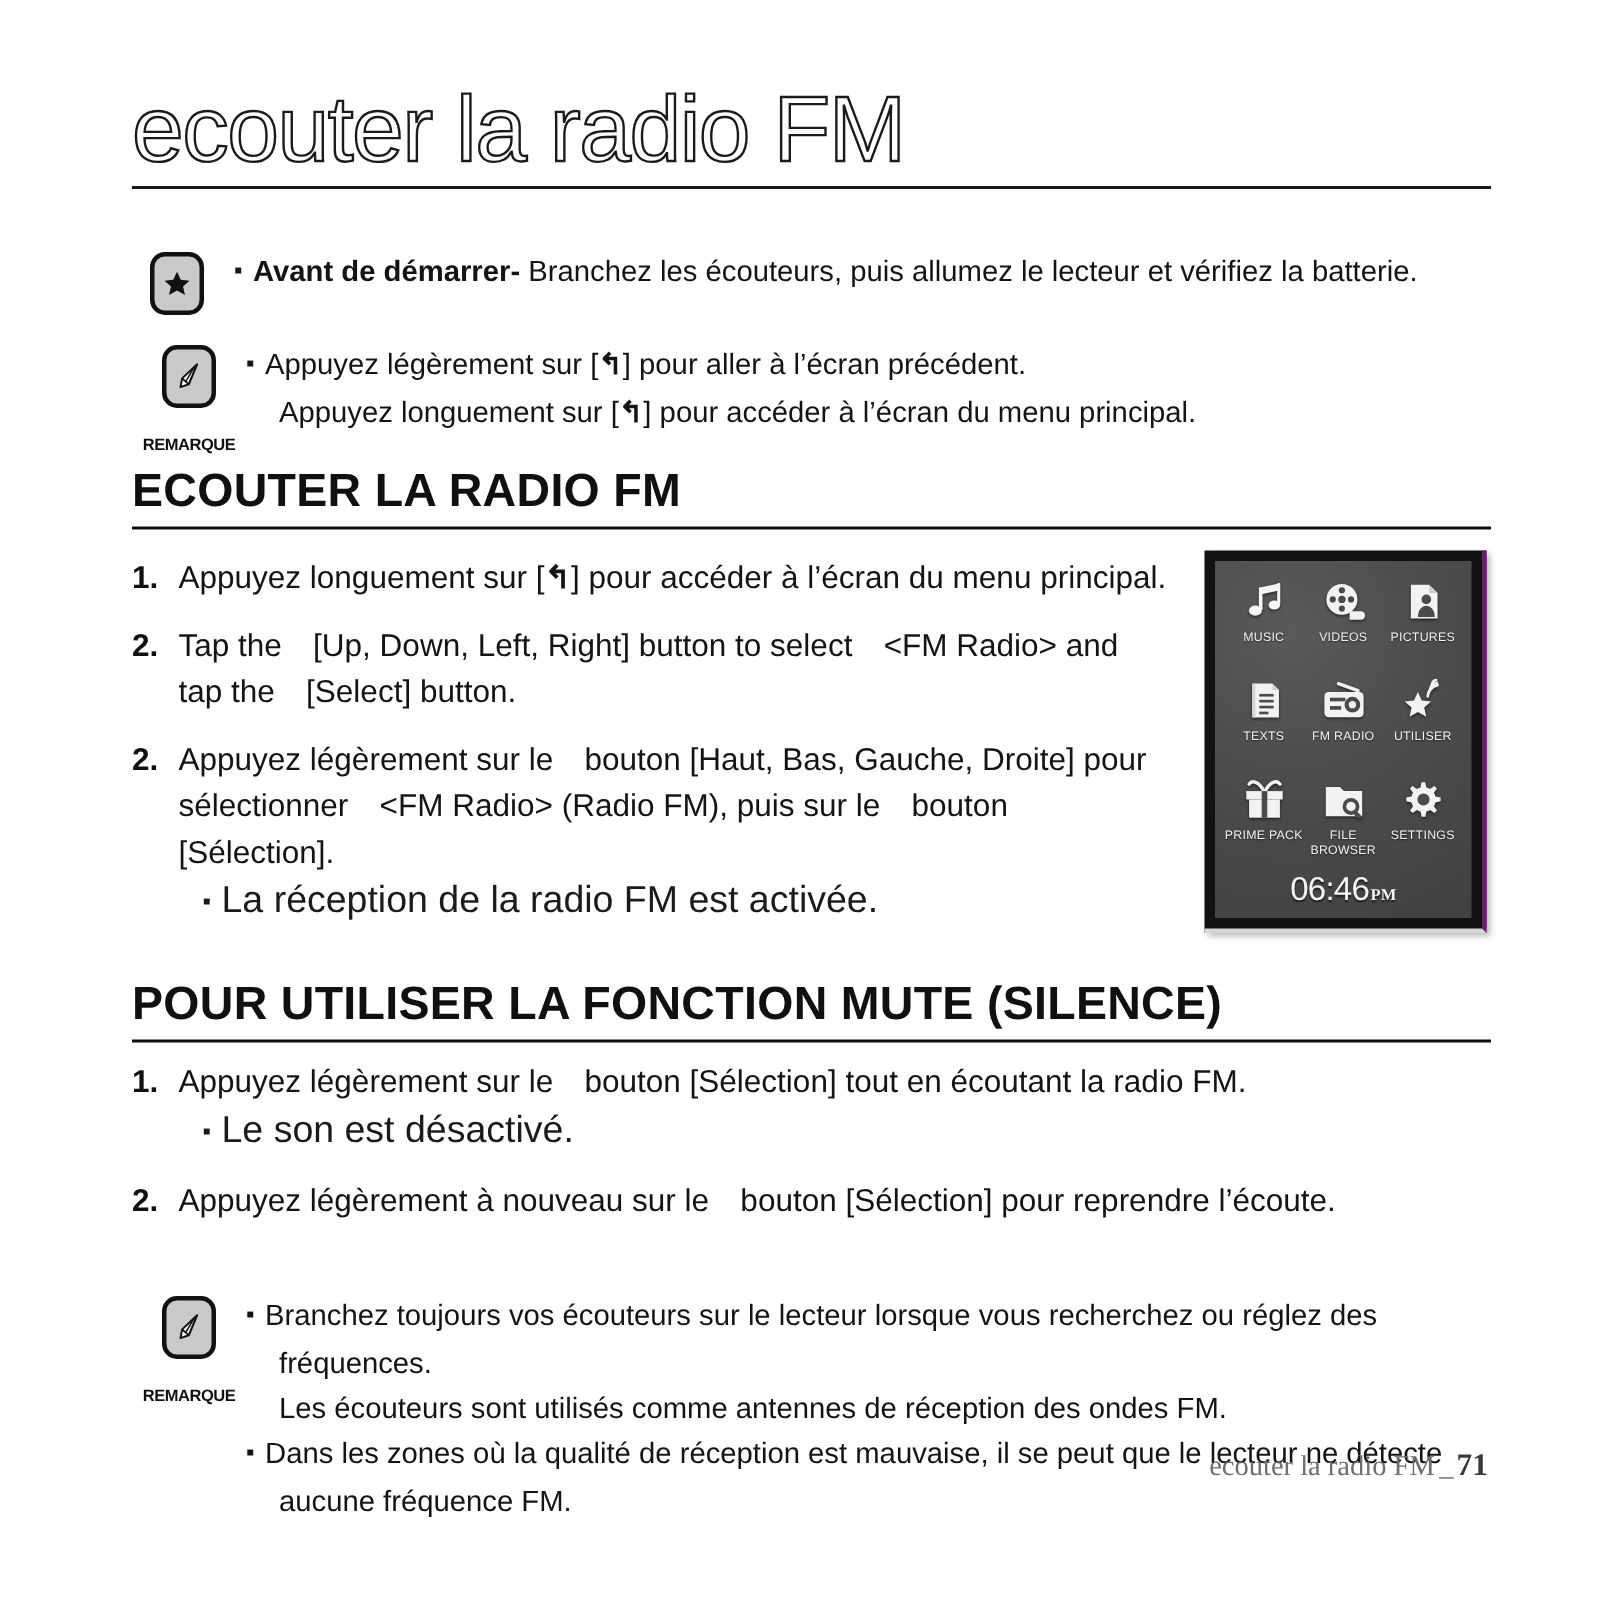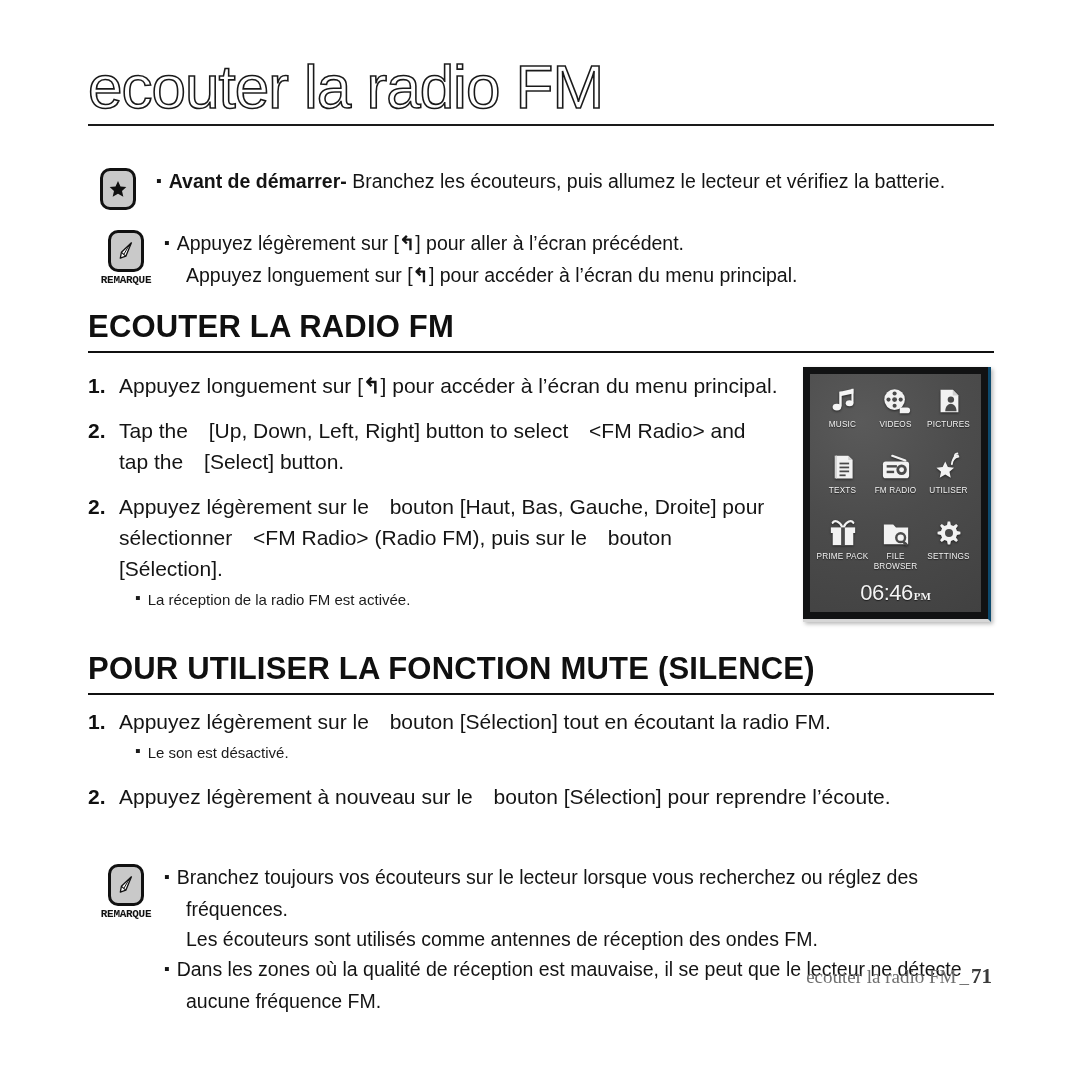--- a/index.html
+++ b/index.html
@@ -74,23 +74,23 @@
     display: flex;
     align-items: center;
     justify-content: center;
     box-sizing: border-box;
   }
   .badge svg { display: block; }
   .remarque-label {
     font-size: 11px;
     font-weight: bold;
     letter-spacing: -0.3px;
-    margin-top: 2px;
+    margin-top: 19px;
     color: #111;
-    font-family: Liberation Mono, monospace;
+    font-family: Liberation Sans, sans-serif;
     text-align: right;
   }
 
   .note-text {
     flex: 1;
     font-size: 19.5px;
     line-height: 30px;
     color: #141414;
   }
   .note-text p { margin: 0; }
@@ -145,39 +145,39 @@
     color: #101010;
   }
   .step-body {
     flex: 1;
     font-size: 21px;
     line-height: 31px;
     color: #141414;
   }
   .step-body b { font-weight: normal; margin-left: 15px; }
   .sub-note {
-    font-size: 15px;
+    font-size: 25px;
     line-height: 28px;
     padding-left: 16px;
     margin-top: 2px;
     color: #1b1b1b;
   }
 
   
   .device {
     position: absolute;
     left: 803px;
     top: 367px;
     width: 188px;
     height: 255px;
     background: #111213;
     padding: 7px;
     box-sizing: border-box;
     box-shadow: 2px 2px 4px rgba(0,0,0,0.28);
-    border-right: 3px solid #0c4a6e;
+    border-right: 3px solid #701a75;
     border-bottom: 3px solid #d6d6d6;
   }
   .device-screen {
     width: 100%;
     height: 100%;
     background:
       radial-gradient(circle at 30% 20%, #5a5a5a 0%, #4c4c4c 45%, #414141 100%);
     box-sizing: border-box;
     display: flex;
     flex-direction: column;

